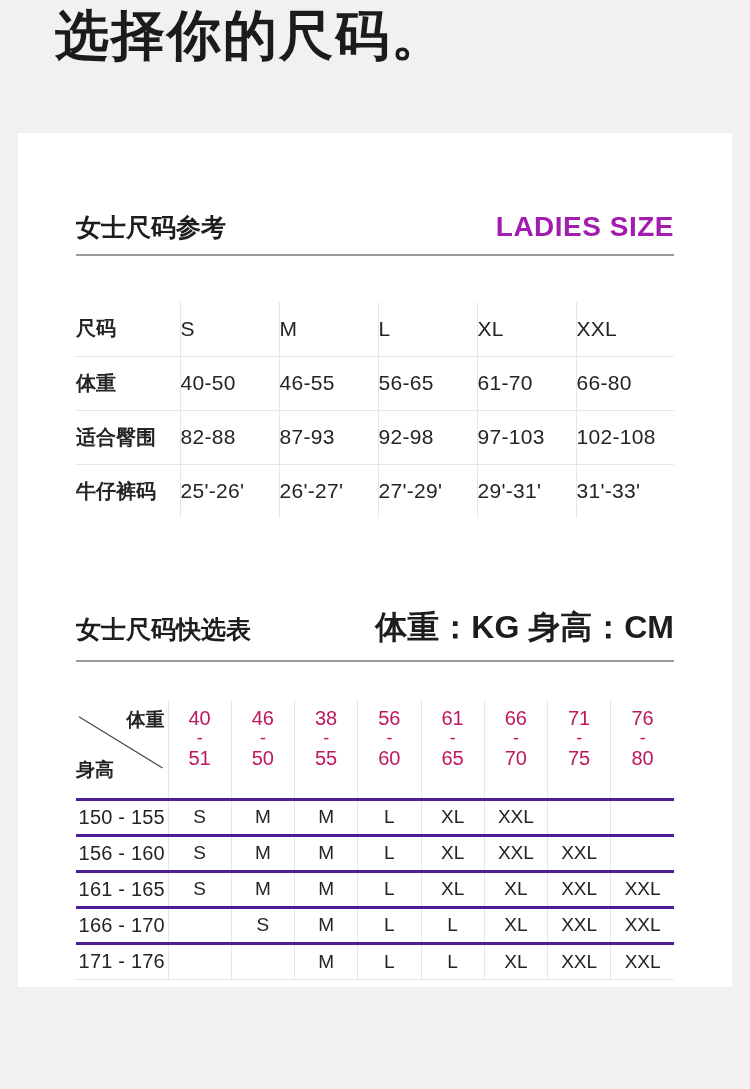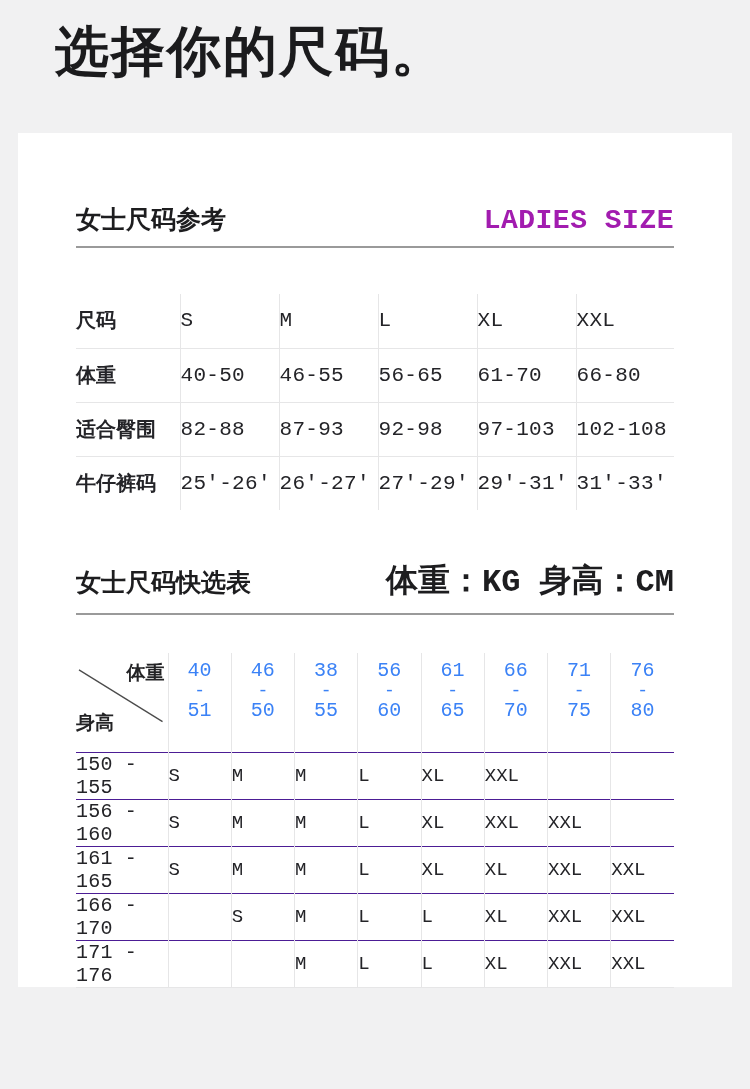--- a/index.html
+++ b/index.html
@@ -5,33 +5,33 @@
   * { margin:0; padding:0; box-sizing:border-box; }
   html,body { width:750px; height:1089px; }
   body {
     background:#f1f1f2;
     font-family:"Liberation Sans","DejaVu Sans",sans-serif;
     color:#232325;
     position:relative;
     overflow:hidden;
   }
   .page-title {
-    position:absolute; left:55px; top:16px;
+    position:absolute; left:55px; top:0;
     font-size:54px; font-weight:800; letter-spacing:2px; color:#1b1b1d;
   }
   .card {
     position:absolute; left:18px; top:133px;
     width:714px; height:854px; background:#ffffff;
   }
-  .content { padding:0 58px;font-family:Liberation Mono, monospace; }
+  .content { padding:8px 58px; }
   .sec-head {
     display:flex; justify-content:space-between; align-items:baseline;
   }
   .sec-head.first { padding-top:70px; }
-  .sec-head.second { margin-top:49px; }
+  .sec-head.second { margin-top:88px; }
   .sec-title-cn { font-size:25px; font-weight:700; color:#1d1d1f; }
   .sec-title-en { font-size:28px; font-weight:600; letter-spacing:.5px; color:#a21caf; }
   .sec-title-units { font-size:32px; font-weight:700; color:#1d1d1f; }
   .rule { height:2px; background:#9a9a9a; margin-top:10px; }
 
   table { border-collapse:collapse; table-layout:fixed; width:598px; }
 
   
   .t1 { margin-top:46px; }
   .t1 td {
@@ -40,27 +40,27 @@
   }
   .t1 td.lab { font-size:20px; font-weight:700; letter-spacing:0; }
   .t1 tr + tr td { border-top:1px solid #e6e6e7; }
   .t1 td + td { border-left:1px solid #e6e6e7; }
 
   
   .t2 { margin-top:38px; }
   .t2 td + td { border-left:1px solid #e6e6e7; }
   .t2 thead td { height:99px; vertical-align:top; padding-top:7px; }
   .t2 thead td.corner { position:relative; padding:0; }
-  .wstack { text-align:center; font-size:20px; font-weight:500; color:#3b82f6; }
+  .wstack { text-align:center; font-size:20px; font-weight:500; color:#be185d; }
   .wstack span { display:block; line-height:22px; }
   .wstack .wsep { line-height:18px; font-size:18px; }
   .t2 tbody td {
-    height:36px; text-align:left; vertical-align:middle;
+    height:36px; text-align:center; vertical-align:middle;
     font-size:19px; font-weight:500; color:#242428;
-    border-top:1px solid #4c1d95;
+    border-top:3px solid #4c1d95;
   }
   .t2 tbody tr:last-child td { border-bottom:1px solid #e6e6e7; }
   .t2 tbody td.hlab { font-size:20px; letter-spacing:.2px; }
   .corner .c-top { position:absolute; top:7px; right:3px; font-size:19px; font-weight:700; }
   .corner .c-bottom { position:absolute; top:57px; left:0px; font-size:19px; font-weight:700; }
   .corner svg { position:absolute; left:0; top:0; width:100%; height:100%; }
   .corner line { stroke:#4c4c4c; stroke-width:1.3; }
 </style>
 </head>
 <body>

